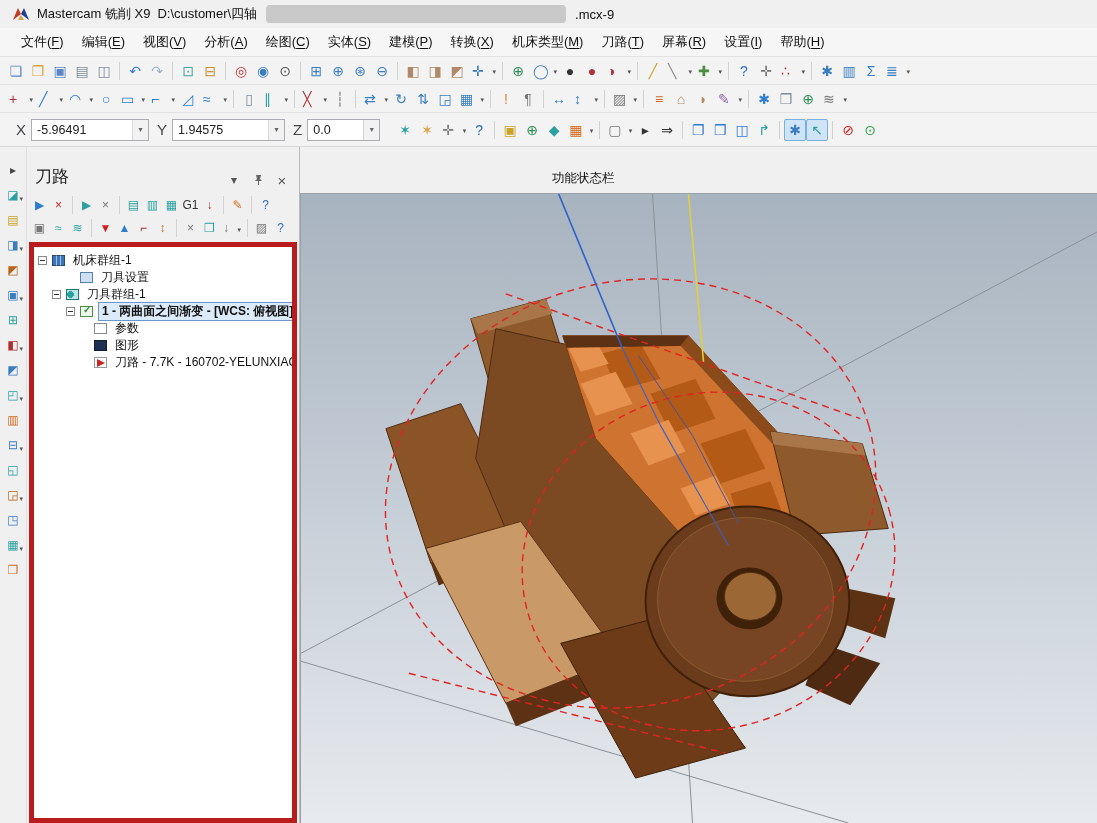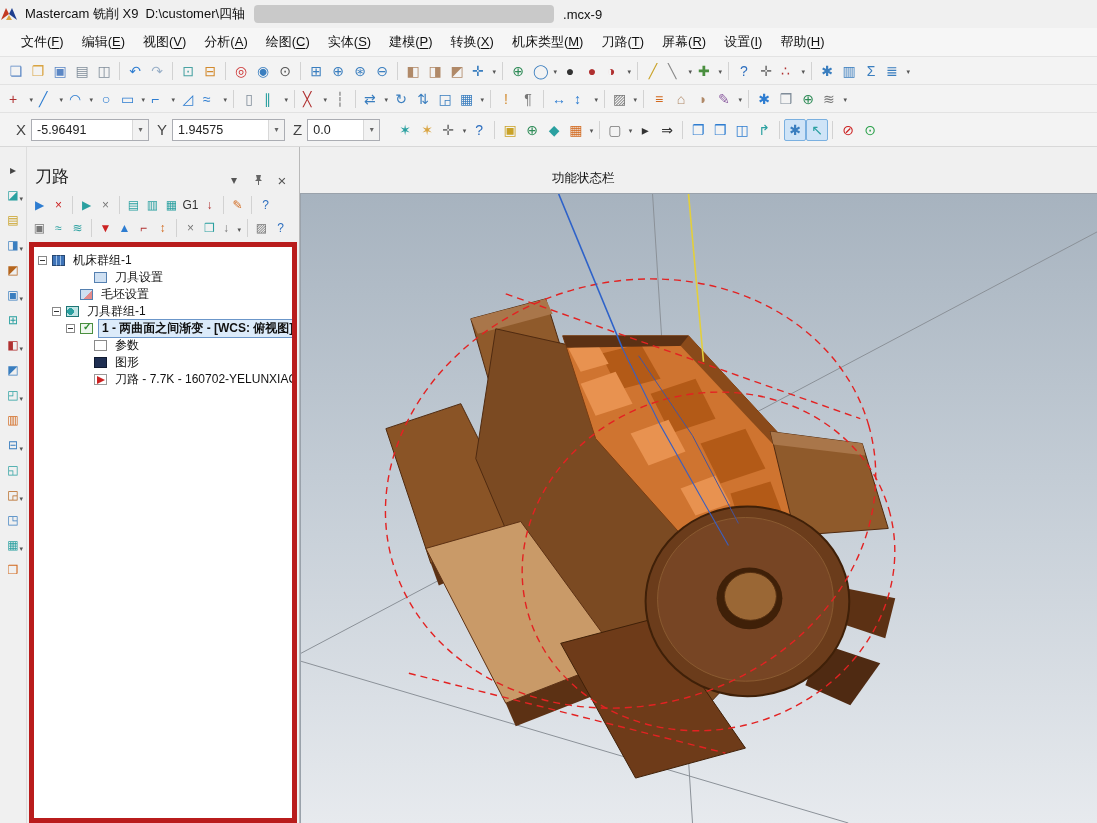--- a/index.html
+++ b/index.html
@@ -4,21 +4,21 @@
 <style>
   * { box-sizing: border-box; }
   html,body { margin:0; padding:0; }
   body {
     width:1097px; height:823px; overflow:hidden;
     font-family:"Liberation Sans", sans-serif;
     font-size:12px; color:#222; background:#f0f0f0;
   }
 
   
-  .titlebar { height:28px; display:flex; align-items:center; gap:7px; padding:0 0; background:#f0f0f0; }
+  .titlebar { height:28px; display:flex; align-items:center; gap:7px; padding:0 12px; background:#f0f0f0; }
   .titlebar .apptext { font-size:13px; color:#111; white-space:nowrap; }
   .redacted { width:300px; height:18px; background:#c9c9c9; border-radius:4px; margin:0 2px; }
 
   
   .menubar { height:29px; display:flex; align-items:center; padding:0 12px; background:#f6f6f6; border-bottom:1px solid #e3e3e3; }
   .menu-item { padding:4px 9px; font-size:13px; color:#111; cursor:default; white-space:nowrap; }
   .menu-item u { text-underline-offset:2px; }
 
   
   .toolbar { height:28px; display:flex; align-items:center; padding:0 5px; background:#f3f3f3; border-bottom:1px solid #e2e2e2; }
@@ -317,29 +317,24 @@
         <span class="tsep"></span>
         <span class="tbi" style="color: rgb(119, 119, 119);">▨</span>
         <span class="tbi" style="color: rgb(46, 111, 191);">?</span>
       </div>
     <div class="tree-wrap">
         <div class="tnode" style="padding-left: 4px;">
           <span class="exp"></span>
           <span class="ti ti-machine"></span>
           <span class="tlabel">机床群组-1</span>
         </div>
-        <div class="tnode" style="padding-left: 46px;">
+        <div class="tnode" style="padding-left: 32px;">
           <span class="exp hidden"></span>
           <span class="ti ti-toolcfg"></span>
           <span class="tlabel">刀具设置</span>
-        </div>
-        <div class="tnode" style="padding-left: 32px;">
-          <span class="exp hidden"></span>
-          <span class="ti ti-stock"></span>
-          <span class="tlabel">毛坯设置</span>
         </div>
         <div class="tnode" style="padding-left: 18px;">
           <span class="exp"></span>
           <span class="ti ti-group"></span>
           <span class="tlabel">刀具群组-1</span>
         </div>
         <div class="tnode" style="padding-left: 32px;">
           <span class="exp"></span>
           <span class="ti ti-op"></span>
           <span class="tlabel sel">1 - 两曲面之间渐变 - [WCS: 俯视图]</span>

